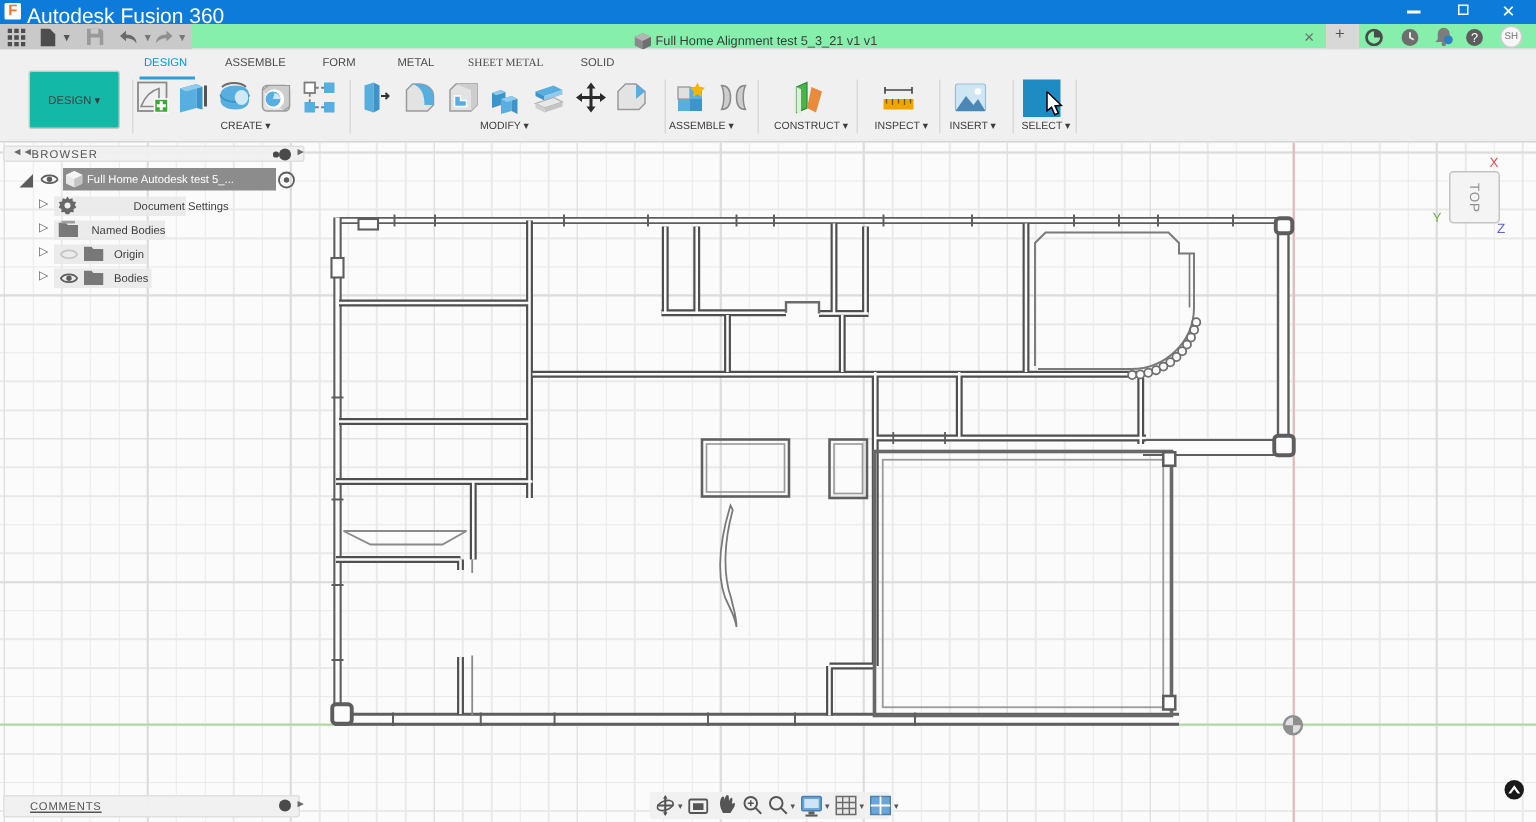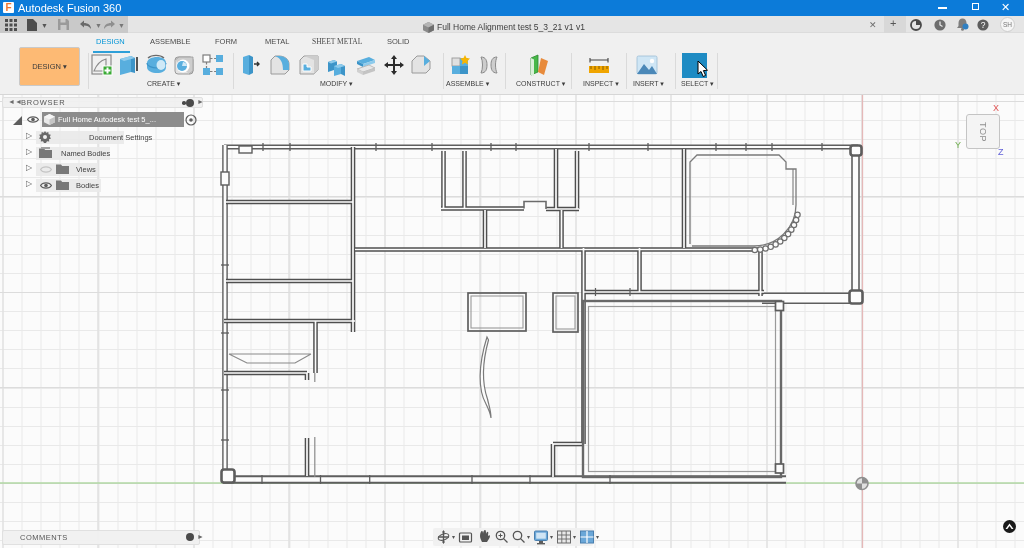--- a/index.html
+++ b/index.html
@@ -212,30 +212,30 @@
 
 <div class="abs" style="left:955px;top:140px;color:#6fae4e;font-size:9px;">Y</div>
 
 <div class="abs" style="left:998px;top:147px;color:#6262d8;font-size:9px;">Z</div>
 
 <div class="abs" style="left:0;top:0;width:1024px;height:16px;background:#0c7bd9;">
 
   <div class="abs" style="left:3px;top:2px;width:11px;height:11px;background:#fdfdfd;border-radius:1px;
      color:#f2742c;font-size:10px;font-weight:bold;text-align:center;line-height:11px;">F</div>
 
-  <div class="abs" style="left:18px;top:2px;color:#fff;font-size:11px;text-align:center;">Autodesk Fusion 360</div>
+  <div class="abs" style="left:18px;top:2px;color:#fff;font-size:14px;text-align:center;">Autodesk Fusion 360</div>
 
   <div class="abs" style="left:938px;top:7px;width:9px;height:1.5px;background:#fff;"></div>
 
   <div class="abs" style="left:972px;top:3px;width:7px;height:7px;border:1.2px solid #fff;"></div>
 
   <div class="abs" style="left:1001px;top:1px;color:#fff;font-size:11px;">✕</div>
 </div>
 
-<div class="abs" style="left:0;top:16px;width:1024px;height:17px;background:#e5e5e5;border-bottom:1px solid #dcdcdc;">
+<div class="abs" style="left:0;top:16px;width:1024px;height:17px;background:#86efac;border-bottom:1px solid #dcdcdc;">
   <div class="abs" style="left:0;top:0;width:128px;height:17px;background:#c9c9c9;"></div>
 
   <svg class="abs" style="left:5px;top:3px" width="12" height="12" viewBox="0 0 12 12">
     <g fill="#4d4d4d">
       <rect x="0" y="0" width="3" height="3"></rect>
         <rect x="4.5" y="0" width="3" height="3"></rect>
         <rect x="9" y="0" width="3" height="3"></rect>
       <rect x="0" y="4.5" width="3" height="3"></rect>
         <rect x="4.5" y="4.5" width="3" height="3"></rect>
         <rect x="9" y="4.5" width="3" height="3"></rect>
@@ -299,21 +299,21 @@
     <circle cx="6" cy="6" r="5.6" fill="#5d5d5d"></circle>
     <text x="6" y="9" font-size="8.5" fill="#fff" text-anchor="middle" font-family="Liberation Sans">?</text>
   </svg>
 
   <div class="abs" style="left:1000px;top:1px;width:15px;height:15px;border-radius:50%;background:#f6f6f6;
     border:1px solid #cdcdcd;font-size:6.5px;color:#777;text-align:center;line-height:14px;">SH</div>
 </div>
 
 <div class="abs" style="left:0;top:33px;width:1024px;height:62px;background:#f0f0f0;border-bottom:1px solid #d6d6d6;">
 
-  <div class="abs" style="left:19px;top:14px;width:61px;height:39px;background:#fdba74;border:1px solid #c9c9c9;
+  <div class="abs" style="left:19px;top:14px;width:61px;height:39px;background:#14b8a6;border:1px solid #c9c9c9;
     border-radius:2px;font-size:7.5px;color:#3c3c3c;text-align:center;line-height:38px;">DESIGN ▾</div>
 
   <div class="abs" style="left:96px;top:4px;font-size:7.5px;color:#0696d7;">DESIGN</div>
   <div class="abs" style="left:93px;top:17.5px;width:37px;height:2.5px;background:#2d9fd8;"></div>
   <div class="abs" style="left:150px;top:4px;font-size:7.5px;color:#4a4a4a;">ASSEMBLE</div>
   <div class="abs" style="left:215px;top:4px;font-size:7.5px;color:#4a4a4a;">FORM</div>
   <div class="abs" style="left:265px;top:4px;font-size:7.5px;color:#4a4a4a;">METAL</div>
   <div class="abs" style="left:312px;top:4px;font-size:7.5px;color:#4a4a4a;font-family:Liberation Serif, serif;">SHEET METAL</div>
   <div class="abs" style="left:387px;top:4px;font-size:7.5px;color:#4a4a4a;">SOLID</div>
 
@@ -507,37 +507,37 @@
   <div class="abs" style="left:61px;top:39px;font-size:7.5px;color:#3f3f3f;">Named Bodies</div>
 
   <div class="abs" style="left:36px;top:53px;width:62px;height:13px;background:rgba(233,233,233,0.9);"></div>
   <div class="abs" style="left:26px;top:53px;font-size:8px;color:#5d5d5d;">▷</div>
   <svg class="abs" style="left:40px;top:55px" width="12" height="9" viewBox="0 0 12 9">
     <path d="M0.5,4.5 C2.5,1 9.5,1 11.5,4.5 C9.5,8 2.5,8 0.5,4.5 Z" fill="none" stroke="#c4c4c4" stroke-width="1.1"></path>
   </svg>
   <svg class="abs" style="left:56px;top:53px" width="13" height="11" viewBox="0 0 13 11">
     <path d="M0,1.5 L5,1.5 L6.2,3 L13,3 L13,11 L0,11 Z" fill="#787878"></path>
   </svg>
-  <div class="abs" style="left:76px;top:55px;font-size:7.5px;color:#3f3f3f;">Views</div>
+  <div class="abs" style="left:76px;top:55px;font-size:7.5px;color:#3f3f3f;">Origin</div>
 
   <div class="abs" style="left:36px;top:69px;width:65px;height:13px;background:rgba(233,233,233,0.9);"></div>
   <div class="abs" style="left:26px;top:69px;font-size:8px;color:#5d5d5d;">▷</div>
   <svg class="abs" style="left:40px;top:71px" width="12" height="9" viewBox="0 0 12 9">
     <path d="M0.5,4.5 C2.5,1 9.5,1 11.5,4.5 C9.5,8 2.5,8 0.5,4.5 Z" fill="none" stroke="#5d5d5d" stroke-width="1.1"></path>
     <circle cx="6" cy="4.5" r="1.8" fill="#5d5d5d"></circle>
   </svg>
   <svg class="abs" style="left:56px;top:69px" width="13" height="11" viewBox="0 0 13 11">
     <path d="M0,1.5 L5,1.5 L6.2,3 L13,3 L13,11 L0,11 Z" fill="#787878"></path>
   </svg>
   <div class="abs" style="left:76px;top:71px;font-size:7.5px;color:#3f3f3f;">Bodies</div>
 </div>
 
 <div class="abs" style="left:2px;top:530px;width:198px;height:15px;background:rgba(240,240,240,0.95);
   border:1px solid #e0e0e0;border-radius:2px;"></div>
-<div class="abs" style="left:20px;top:533px;font-size:7.5px;color:#555;letter-spacing:0.5px;">COMMENTS</div>
+<div class="abs" style="left:20px;top:533px;font-size:7.5px;color:#555;letter-spacing:0.5px;text-decoration:underline;">COMMENTS</div>
 <div class="abs" style="left:186px;top:533px;width:8px;height:8px;border-radius:50%;background:#4a4a4a;"></div>
 <div class="abs" style="left:197px;top:533px;font-size:7px;color:#6a6a6a;">►</div>
 
 <div class="abs" style="left:433px;top:528px;width:160px;height:18px;background:rgba(240,240,240,0.95);border-radius:2px;"></div>
 <svg class="abs" style="left:435px;top:529px" width="170" height="16" viewBox="0 0 170 16">
 
   <g transform="translate(2,1)" fill="none" stroke="#555" stroke-width="1.1">
     <ellipse cx="6.5" cy="7" rx="5.5" ry="3" transform="rotate(-20 6.5 7)"></ellipse>
     <path d="M6.5,1 L6.5,13 M1,7 L12,7" stroke-width="1.4"></path>
     <path d="M6.5,0 L8,2.5 L5,2.5 Z M6.5,14 L8,11.5 L5,11.5 Z" fill="#555" stroke="none"></path>

